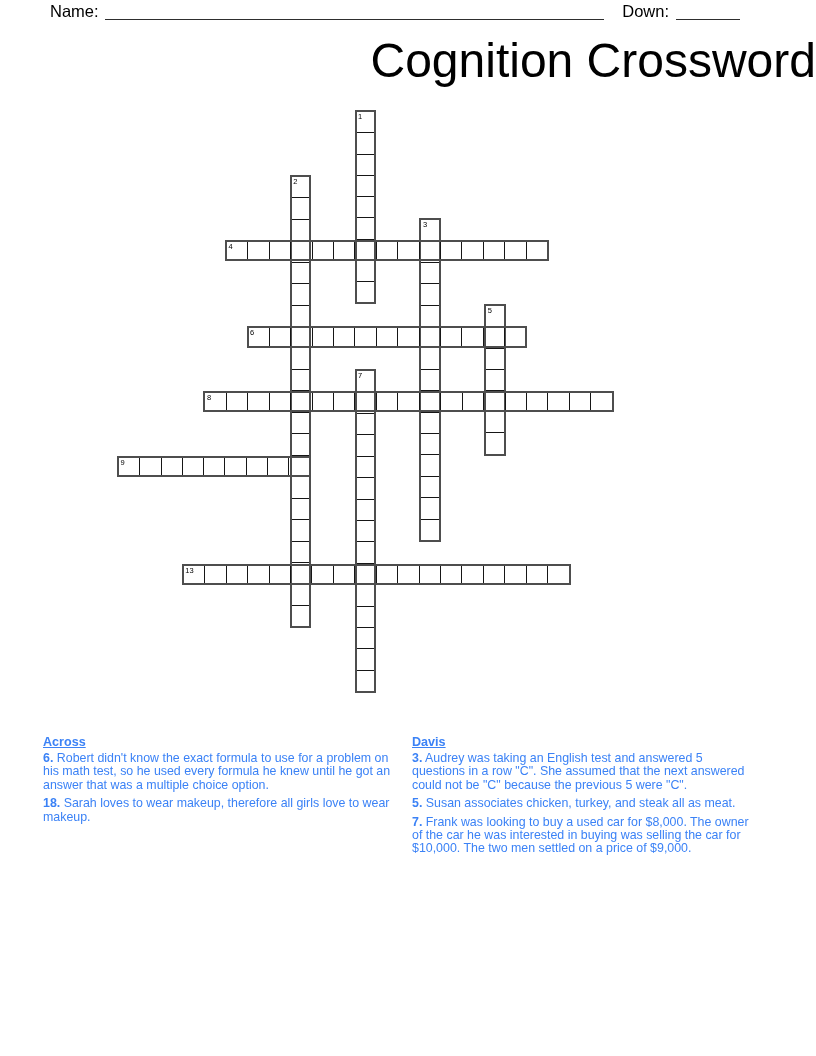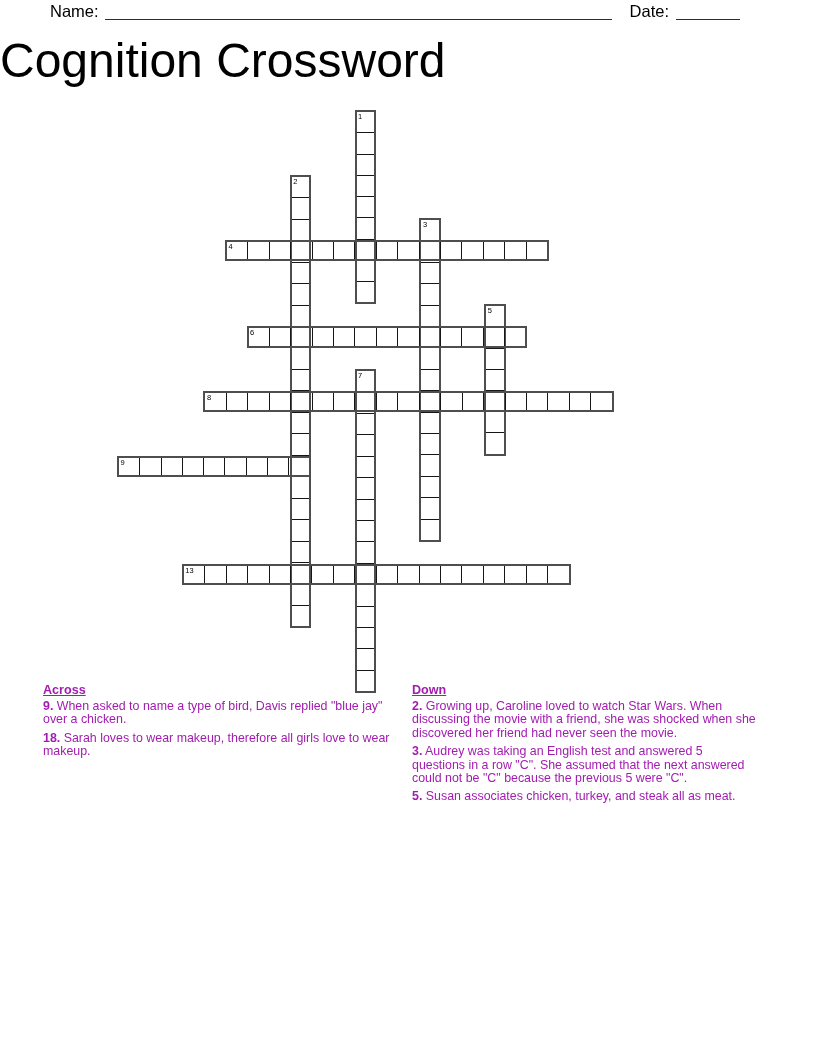--- a/index.html
+++ b/index.html
@@ -8,49 +8,49 @@
   .page { position:relative; width:816px; height:1056px; background:#fff; overflow:hidden; }
 
   
   .header-row { position:absolute; top:2px; left:50px; right:76px; display:flex; align-items:flex-end; font-size:16.5px; line-height:1.15; }
   .hlabel { white-space:nowrap; }
   .blank { border-bottom:1.6px solid #2e2e2e; height:17px; }
   .name-blank { flex:1; margin:0 18px 1px 6px; }
   .date-blank { width:64px; margin:0 0 1px 7px; }
 
   
-  .title { position:absolute; top:36px; left:0; width:100%; text-align:left; font-size:48px; line-height:1.05; font-weight:400; }
+  .title { position:absolute; top:36px; left:0; width:100%; text-align:right; font-size:48px; line-height:1.05; font-weight:400; }
 
   
   .grid { position:absolute; inset:0; }
   .word { position:absolute; display:flex; border:2px solid #4e4e4e; background:transparent; }
   .word.across { flex-direction:row; }
   .word.down { flex-direction:column; }
   .cell { position:relative; flex:1; background:transparent; }
   .across .cell + .cell { border-left:1.2px solid #161616; }
   .down .cell + .cell { border-top:1.2px solid #161616; }
   .num { position:absolute; top:0; left:1.5px; font-size:7.5px; line-height:9px; color:#000; }
 
   
-  .clues { position:absolute; top:684px; left:43px; display:flex; gap:13px; font-size:12.4px; line-height:13.2px; color:#a21caf; }
+  .clues { position:absolute; top:736px; left:43px; display:flex; gap:13px; font-size:12.4px; line-height:13.2px; color:#3b82f6; }
   .clue-col-across { width:356px; }
   .clue-col-down { width:347px; }
   .clue-heading { font-weight:700; text-decoration:underline; font-size:12.6px; margin-bottom:3px; }
   .clue { margin-bottom:5.5px; }
   .clue b { font-weight:700; }
 </style>
 </head>
 <body>
 
 <div class="page">
 
   <div class="header-row">
     <span class="hlabel">Name:</span>
     <span class="blank name-blank"></span>
-    <span class="hlabel">Date:</span>
+    <span class="hlabel">Down:</span>
     <span class="blank date-blank"></span>
   </div>
 
   <h1 class="title">Cognition Crossword</h1>
 
   <div class="grid">
       <div class="word down" style="left: 354.6px; top: 110px; width: 21.6px; height: 194.4px;">
         <div class="cell">
           <span class="num">1</span>
         </div>
@@ -230,27 +230,27 @@
         <div class="cell"></div>
         <div class="cell"></div>
         <div class="cell"></div>
       </div>
     </div>
 
   <div class="clues">
     <div class="clue-col-across">
       <div class="clue-heading">Across</div>
       <div>
-          <p class="clue"><b>9.</b> When asked to name a type of bird, Davis replied "blue jay" over a chicken.</p>
+          <p class="clue"><b>6.</b> Robert didn't know the exact formula to use for a problem on his math test, so he used every formula he knew until he got an answer that was a multiple choice option.</p>
           <p class="clue"><b>18.</b> Sarah loves to wear makeup, therefore all girls love to wear makeup.</p>
         </div>
     </div>
     <div class="clue-col-down">
-      <div class="clue-heading">Down</div>
+      <div class="clue-heading">Davis</div>
       <div>
-          <p class="clue"><b>2.</b> Growing up, Caroline loved to watch Star Wars. When discussing the movie with a friend, she was shocked when she discovered her friend had never seen the movie.</p>
           <p class="clue"><b>3.</b> Audrey was taking an English test and answered 5 questions in a row "C". She assumed that the next answered could not be "C" because the previous 5 were "C".</p>
           <p class="clue"><b>5.</b> Susan associates chicken, turkey, and steak all as meat.</p>
+          <p class="clue"><b>7.</b> Frank was looking to buy a used car for $8,000. The owner of the car he was interested in buying was selling the car for $10,000. The two men settled on a price of $9,000.</p>
         </div>
     </div>
   </div>
 
 </div>
 
 </body></html>

